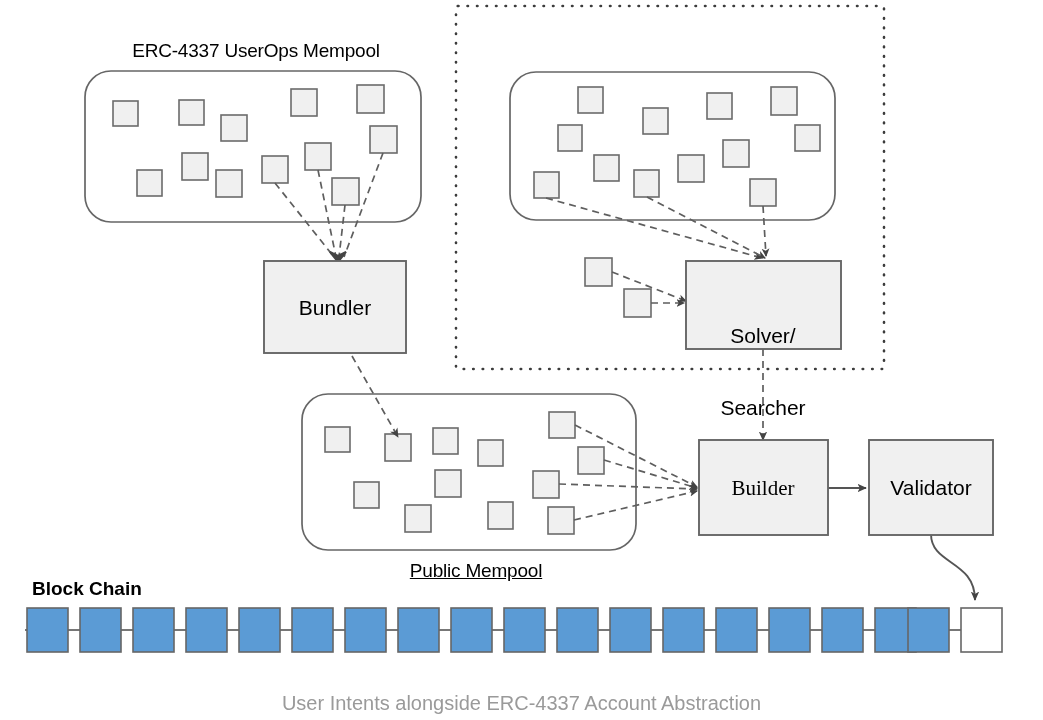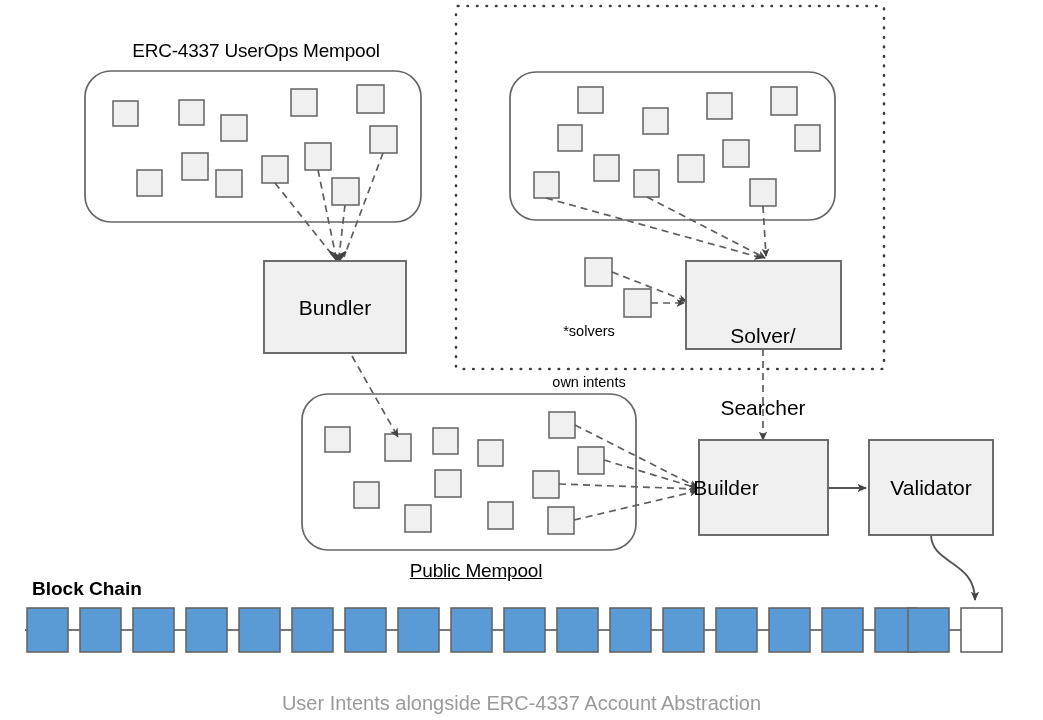--- a/index.html
+++ b/index.html
@@ -206,26 +206,22 @@
 
   <div class="lbl pool-title centered" style="left:476px; top:560px;text-decoration:underline;">Public Mempool</div>
 
   <div class="lbl node-label centered" style="left:335px; top:296px;">Bundler</div>
 
   <div class="lbl node-label centered" style="left:763px; top:276px;">
     <div>Solver/</div>
     <div>Searcher</div>
   </div>
 
-  <div class="lbl node-label centered" style="left:726px; top:476px;">Builder</div>
+  <div class="lbl node-label centered" style="left:763px; top:476px;font-family:Liberation Serif, serif;">Builder</div>
 
   <div class="lbl node-label centered" style="left:931px; top:476px;">Validator</div>
 
-  <div class="lbl note-label centered" style="left:589px; top:289px;">
-    <div>*solvers</div>
-    <div>own intents</div>
-  </div>
 
   <div class="lbl chain-label" style="left:32px; top:578px;">Block Chain</div>
 
   <div class="lbl caption" style="top:692px;">User Intents alongside ERC-4337 Account Abstraction</div>
 
 </div>
 
 </body></html>

